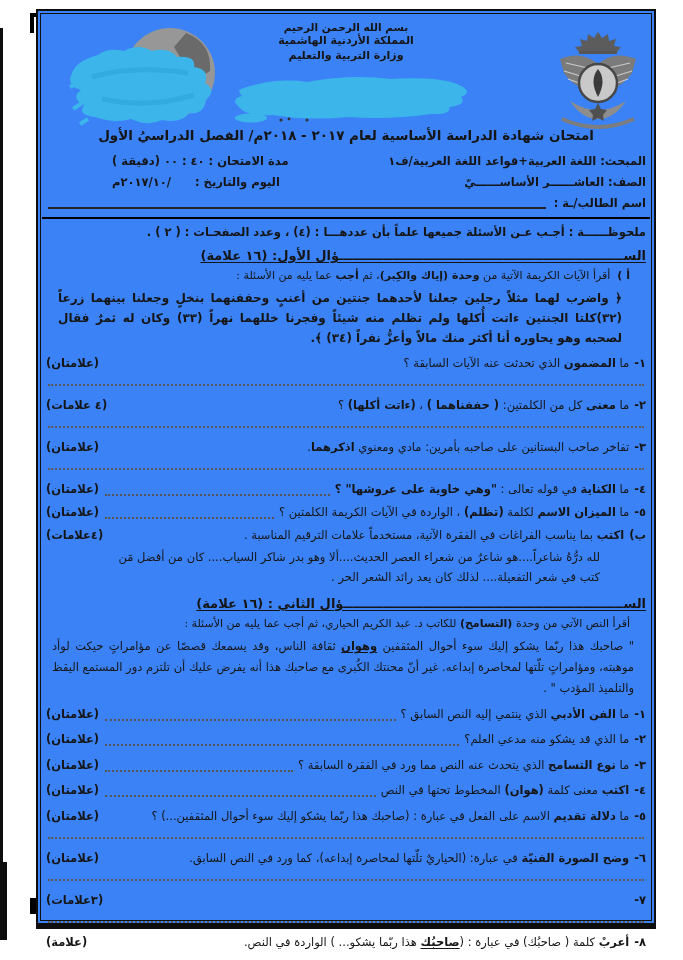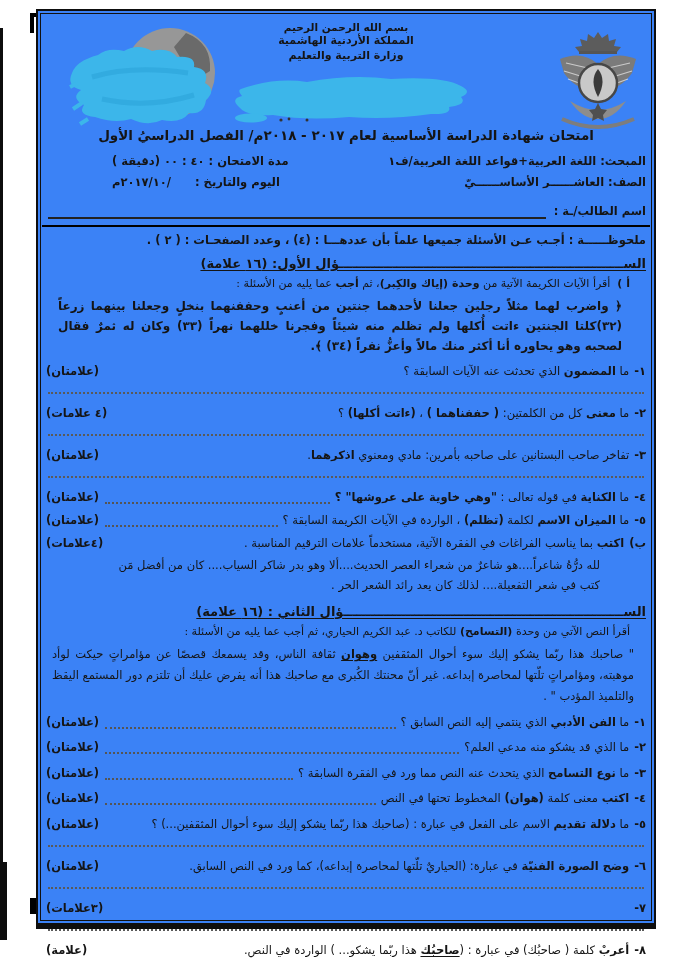--- a/index.html
+++ b/index.html
@@ -24,21 +24,21 @@
   .kingdom,.ministry{font-size:11px;font-weight:700;line-height:15px;}
   .exam-title{position:absolute;bottom:0;right:0;left:0;text-align:center;
               font-size:13.5px;font-weight:700;}
   .stamp{position:absolute;left:12px;top:4px;}
   .coat{position:absolute;right:2px;top:8px;}
   .mid-scribble{position:absolute;left:50%;transform:translateX(-50%);top:52px;}
 
   
   .info{margin-top:8px;font-weight:700;font-size:11.5px;line-height:21px;}
   .inforow{display:flex;justify-content:space-between;padding-left:66px;}
-  .namerow{display:flex;align-items:flex-end;margin-top:8px;}
+  .namerow{display:flex;align-items:flex-start;}
   .nameline{flex:1;border-bottom:2px solid #222;margin:0 8px 3px 2px;height:14px;}
   .sep{border-top:2px solid #000;margin:3px -4px 0 -4px;}
 
   .note{font-size:11.5px;font-weight:700;margin:6px 0 2px;}
 
   .sec-title{font-size:13px;font-weight:700;text-decoration:underline;
              text-underline-offset:2px;margin:9px 0 3px;}
   .introrow{font-size:11px;line-height:20px;margin:1px 16px 2px;}
   .plabel{font-weight:700;margin-left:7px;}
   .quran{font-weight:700;font-size:12px;line-height:20px;text-align:justify;
@@ -158,21 +158,21 @@
           </div>
           <div class="dotline"></div>
           <div class="qrow">
             <span class="qnum">٤-</span>
             <span class="qtxt"><span class="">ما </span><span class="b ">الكناية</span><span class=""> في قوله تعالى : </span><span class="b ">"وهي خاوية على عروشها" ؟</span></span>
             <span class="dots"></span>
             <span class="marks">(علامتان)</span>
           </div>
           <div class="qrow">
             <span class="qnum">٥-</span>
-            <span class="qtxt"><span class="">ما </span><span class="b ">الميزان الاسم</span><span class=""> لكلمة </span><span class="b ">(تظلم)</span><span class=""> ، الواردة في الآيات الكريمة السابقة ؟ </span></span>
+            <span class="qtxt"><span class="">ما </span><span class="b ">الميزان الاسم</span><span class=""> لكلمة </span><span class="b ">(تظلم)</span><span class=""> ، الواردة في الآيات الكريمة الكلمتين ؟ </span></span>
             <span class="dots"></span>
             <span class="marks">(علامتان)</span>
           </div>
         </div>
 
       <div class="qrow">
         <span class="qnum">ب)</span>
         <span class="qtxt"><span class="b ">اكتب</span><span class=""> بما يناسب الفراغات في الفقرة الآتية، مستخدماً علامات الترقيم المناسبة .</span></span>
         <span class="dots nodots"></span>
         <span class="marks">(٤علامات)</span>

